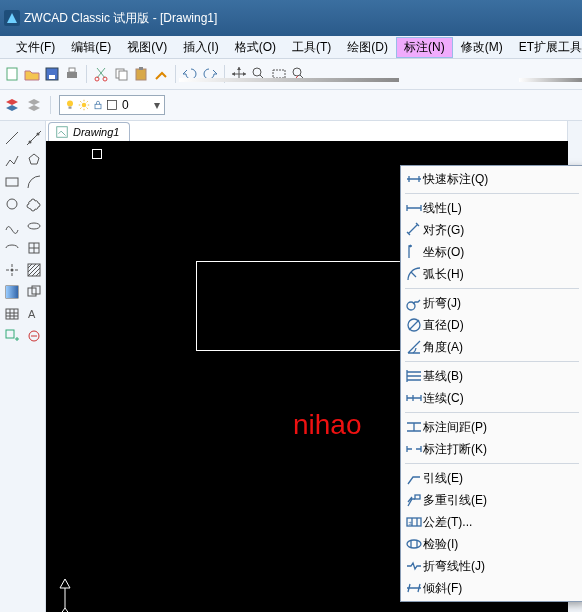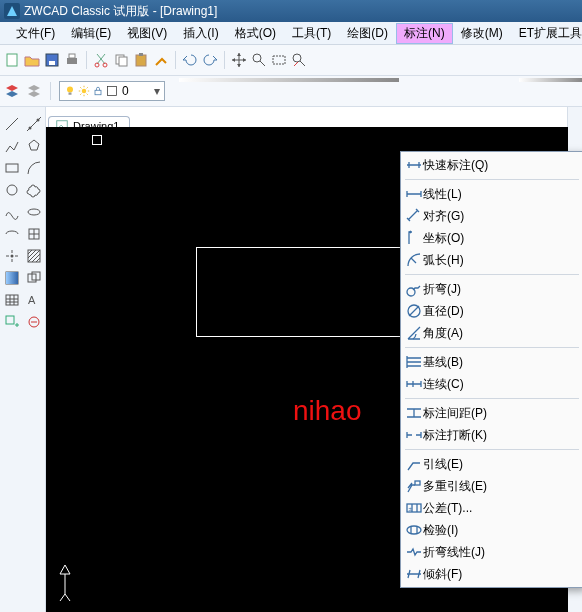--- a/index.html
+++ b/index.html
@@ -1,36 +1,36 @@
 <!DOCTYPE html>
 <html><head>
 <meta charset="utf-8">
 <style>
   html, body { margin:0; padding:0; width:582px; height:612px; overflow:hidden; background:#fff; font-family:"Microsoft YaHei", Arial, sans-serif; font-size:12px; }
-  .titlebar { height:22px; background:linear-gradient(to bottom,#3b6fa0,#2a5a8a); color:#fff; display:flex; align-items:center; padding:0 4px; gap:4px;}
+  .titlebar { height:36px; background:linear-gradient(to bottom,#3b6fa0,#2a5a8a); color:#fff; display:flex; align-items:center; padding:0 4px; gap:4px;}
   .titlebar .logo { width:16px; height:16px; background:#1e4e7a; border-radius:2px; position:relative;}
   .titlebar .logo:after{content:"";position:absolute;inset:3px;background:#6fd0ff;clip-path:polygon(50% 0,100% 100%,0 100%);} 
   .menubar { height:22px; background:#eef4fb; border-bottom:1px solid #cfd8e3; display:flex; align-items:center; padding:0 4px;}
   .menubar .mlogo {width:16px;height:16px;margin-right:4px;background:#1e6e4e;border-radius:2px;position:relative;}
   .menubar .mlogo:after{content:"";position:absolute;inset:2px;background:#9ae6b4;clip-path:polygon(0 100%,50% 0,100% 100%);} 
   .menu-item { padding:2px 8px; cursor:default; white-space:nowrap;}
   .menu-item.open { background:#f0abfc; border:1px solid #99bce8; padding:1px 7px;}
   .toolbar { height:26px; background:#f5f8fc; border-bottom:1px solid #d6dee8; display:flex; align-items:center; padding:2px 4px; gap:4px;}
   .toolbar2 { height:26px; background:#f5f8fc; border-bottom:1px solid #d6dee8; display:flex; align-items:center; padding:2px 4px; gap:6px;}
   .tb-btn { width:16px; height:16px; display:inline-block;}
   .sep { width:1px; height:18px; background:#cfd8e3; margin:0 2px;}
   .layerbox { display:flex; align-items:center; border:1px solid #9ab; background:#fff; height:18px; gap:2px; padding:0 4px;}
   .layerbox input { border:none; outline:none; font-size:12px; width:28px;}
   .workspace { position:relative; height:512px;}
   .dock-left { position:absolute; left:0; top:0; width:46px; height:512px; background:#f1f5fa; border-right:1px solid #d6dee8; box-sizing:border-box;}
   .dock-left .col { width:20px; position:absolute; top:8px;}
   .dock-left .col.c1 { left:3px;} .dock-left .col.c2 { left:25px;}
   .tool { width:18px; height:18px; margin-bottom:4px; display:flex; align-items:center; justify-content:center; border-radius:2px;}
   .dock-right { position:absolute; right:0; top:0; width:14px; height:512px; background:#f1f5fa; border-left:1px solid #d6dee8;}
-  .tabstrip { position:absolute; left:48px; top:8px; height:20px; display:flex; align-items:end;}
+  .tabstrip { position:absolute; left:48px; top:0; height:20px; display:flex; align-items:end;font-style:italic;}
   .tab { background:#fff; border:1px solid #a9b8cc; border-bottom:none; border-radius:4px 4px 0 0; padding:2px 10px 2px 6px; display:flex; gap:4px; align-items:center; font-size:11px;}
   .tab .doc-icon { width:14px;height:14px;}
   .canvas { position:absolute; left:46px; top:20px; right:14px; height:492px; background:#000;}
   .canvas .rect { position:absolute; border:1px solid #fff; left:150px; top:120px; width:205px; height:88px;}
   .canvas .sq { position:absolute; width:8px; height:8px; border:1px solid #fff; left:46px; top:8px;}
   .canvas .txt { position:absolute; left:247px; top:268px; color:#e11; font-size:28px; font-family:"Microsoft YaHei",sans-serif;}
   .canvas .origin { position:absolute; left:10px; bottom:14px; width:28px; height:48px;}
   .canvas .origin svg{overflow:visible}
   .dropdown { position:absolute; left:400px; top:44px; width:182px; background:#fafafa; border:1px solid #8a9db5; box-shadow:2px 3px 8px rgba(0,0,0,.35); z-index:5; padding:2px 0;}
   .dropdown .row { display:flex; align-items:center; height:22px; padding:0 6px 0 4px; cursor:default;}

